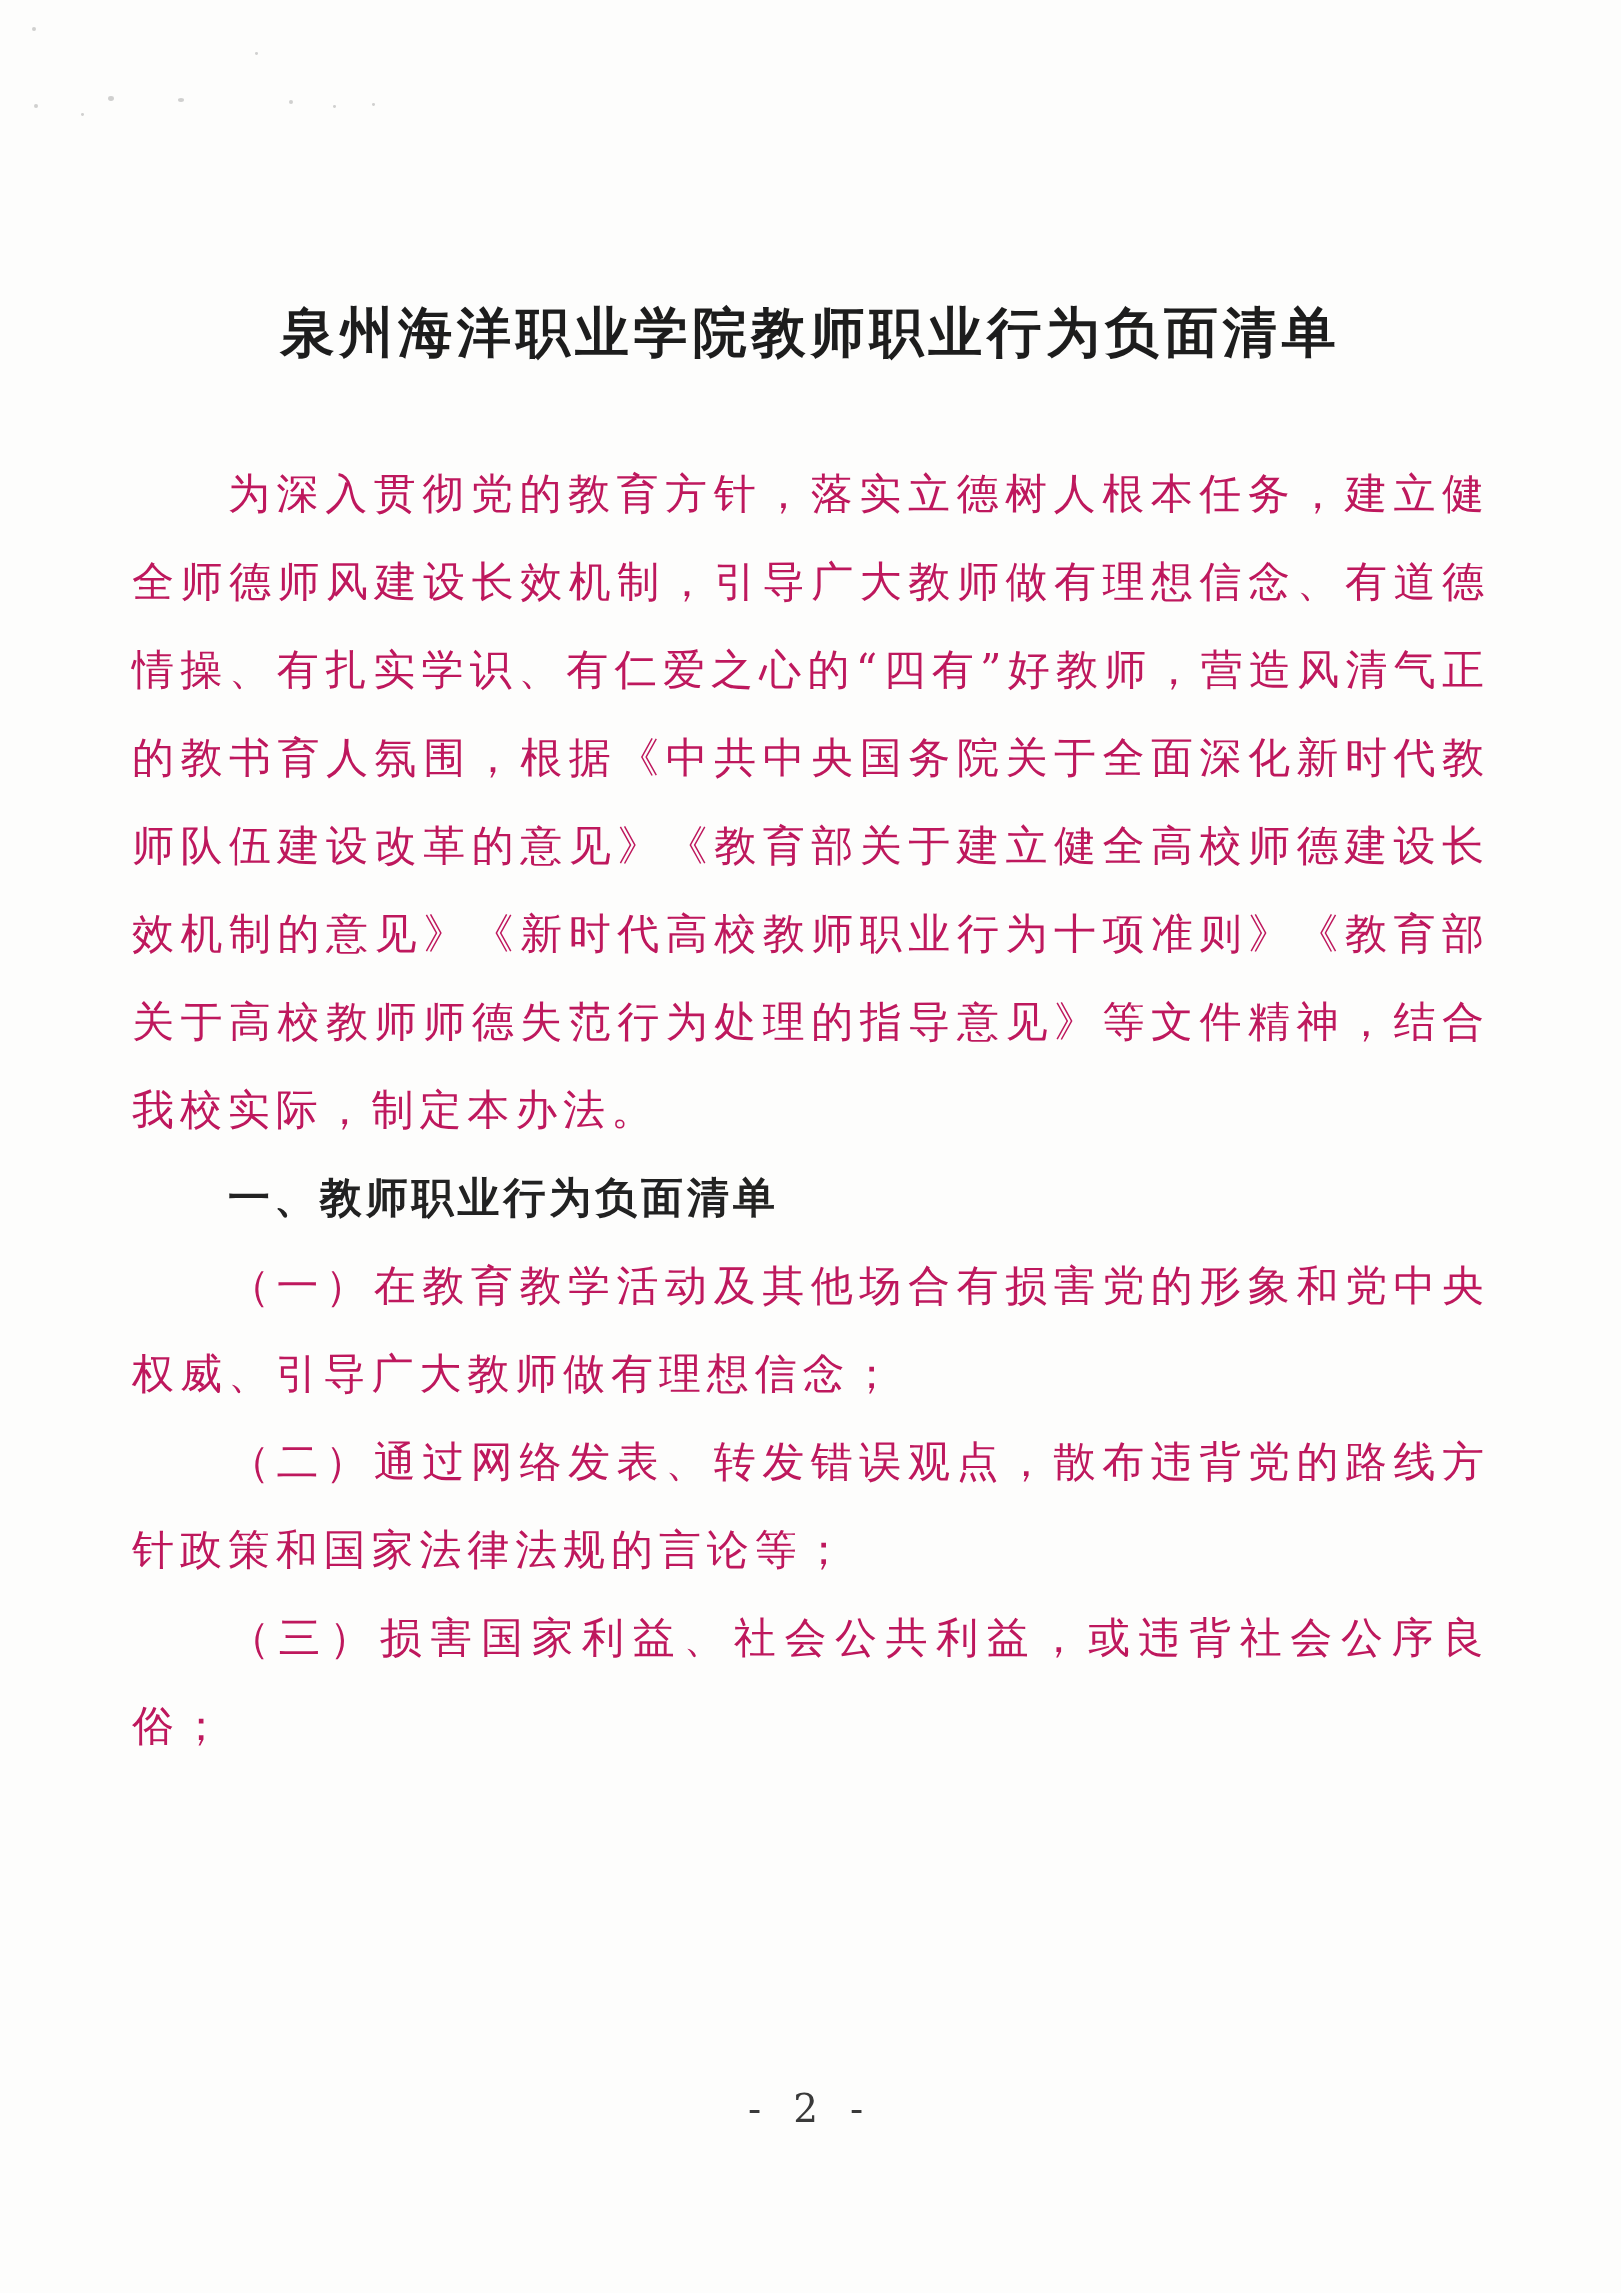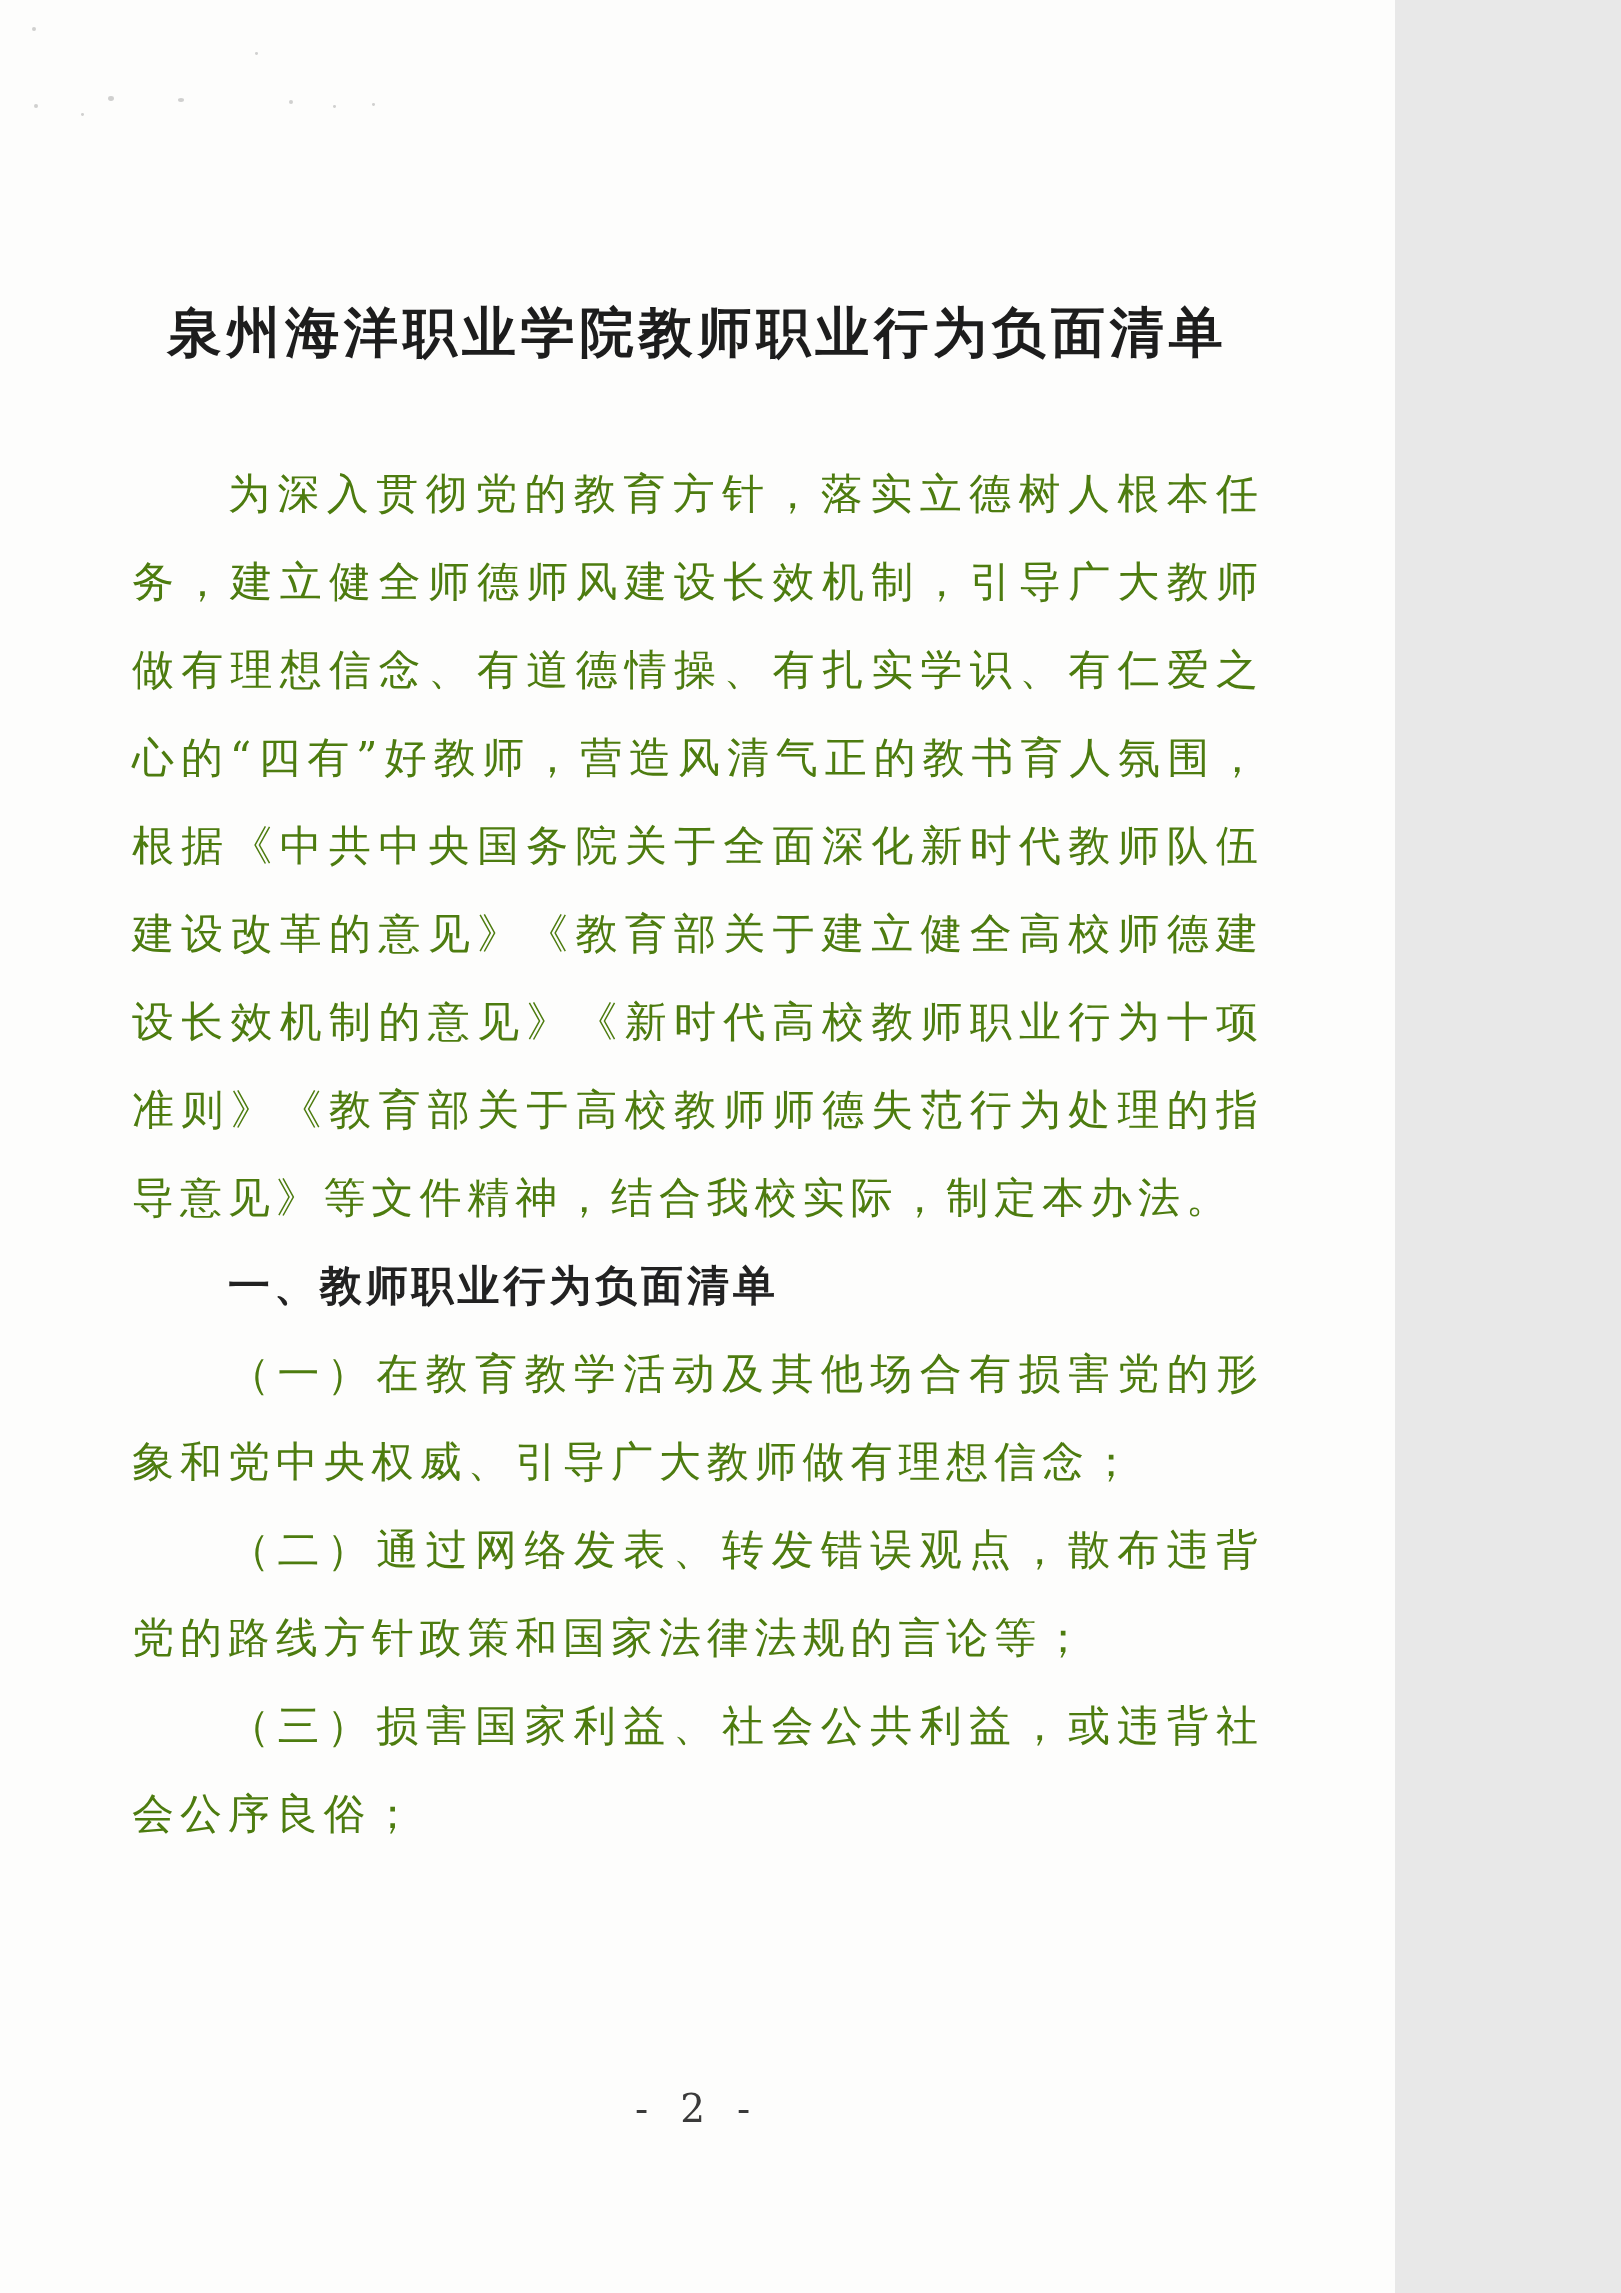--- a/index.html
+++ b/index.html
@@ -1,19 +1,19 @@
 <!DOCTYPE html>
 <html><head>
 <meta charset="utf-8">
 <style>
   * { margin: 0; padding: 0; box-sizing: border-box; }
   html, body { background: #e8e8e8; }
   .page {
     position: relative;
-    width: 1395px;
+    width: 1621px;
     height: 2294px;
     background: #fdfdfc;
     overflow: hidden;
     font-family: "DejaVu Serif", "Liberation Serif", serif;
     color: #2e2e2e;
   }
   .scan-speckle {
     position: absolute;
     background: #9a9a9a;
     border-radius: 50%;
@@ -31,21 +31,21 @@
   .content {
     margin: 78px 131px 0 132px; 
   }
   .para {
     font-size: 42px;
     line-height: 88px;
     letter-spacing: 5.9px;
     text-align: justify;
     text-justify: inter-character;
     text-indent: 96px;
-    color: #4d7c0f;
+    color: #be185d;
   }
   .para.heading {
     font-family: Liberation Sans, sans-serif;
     font-weight: bold;
     color: #222222;
     letter-spacing: 3.9px;
   }
   .page-number {
     position: absolute;
     top: 2086px;

